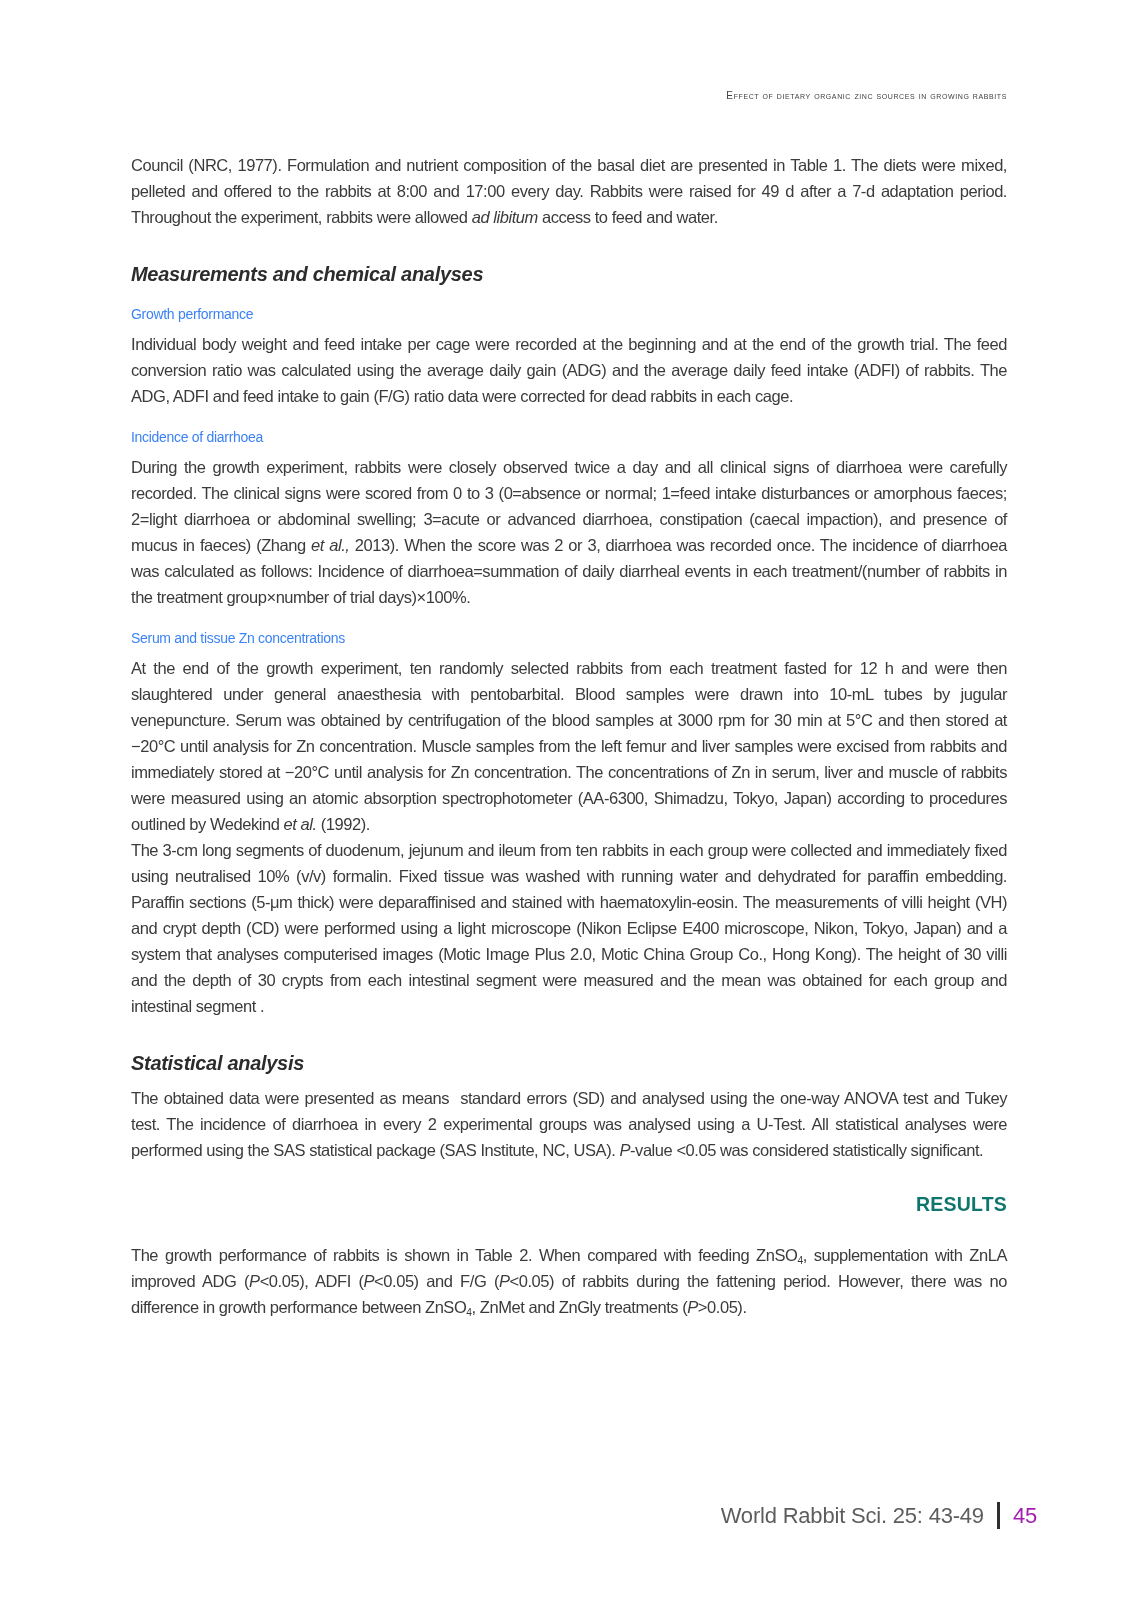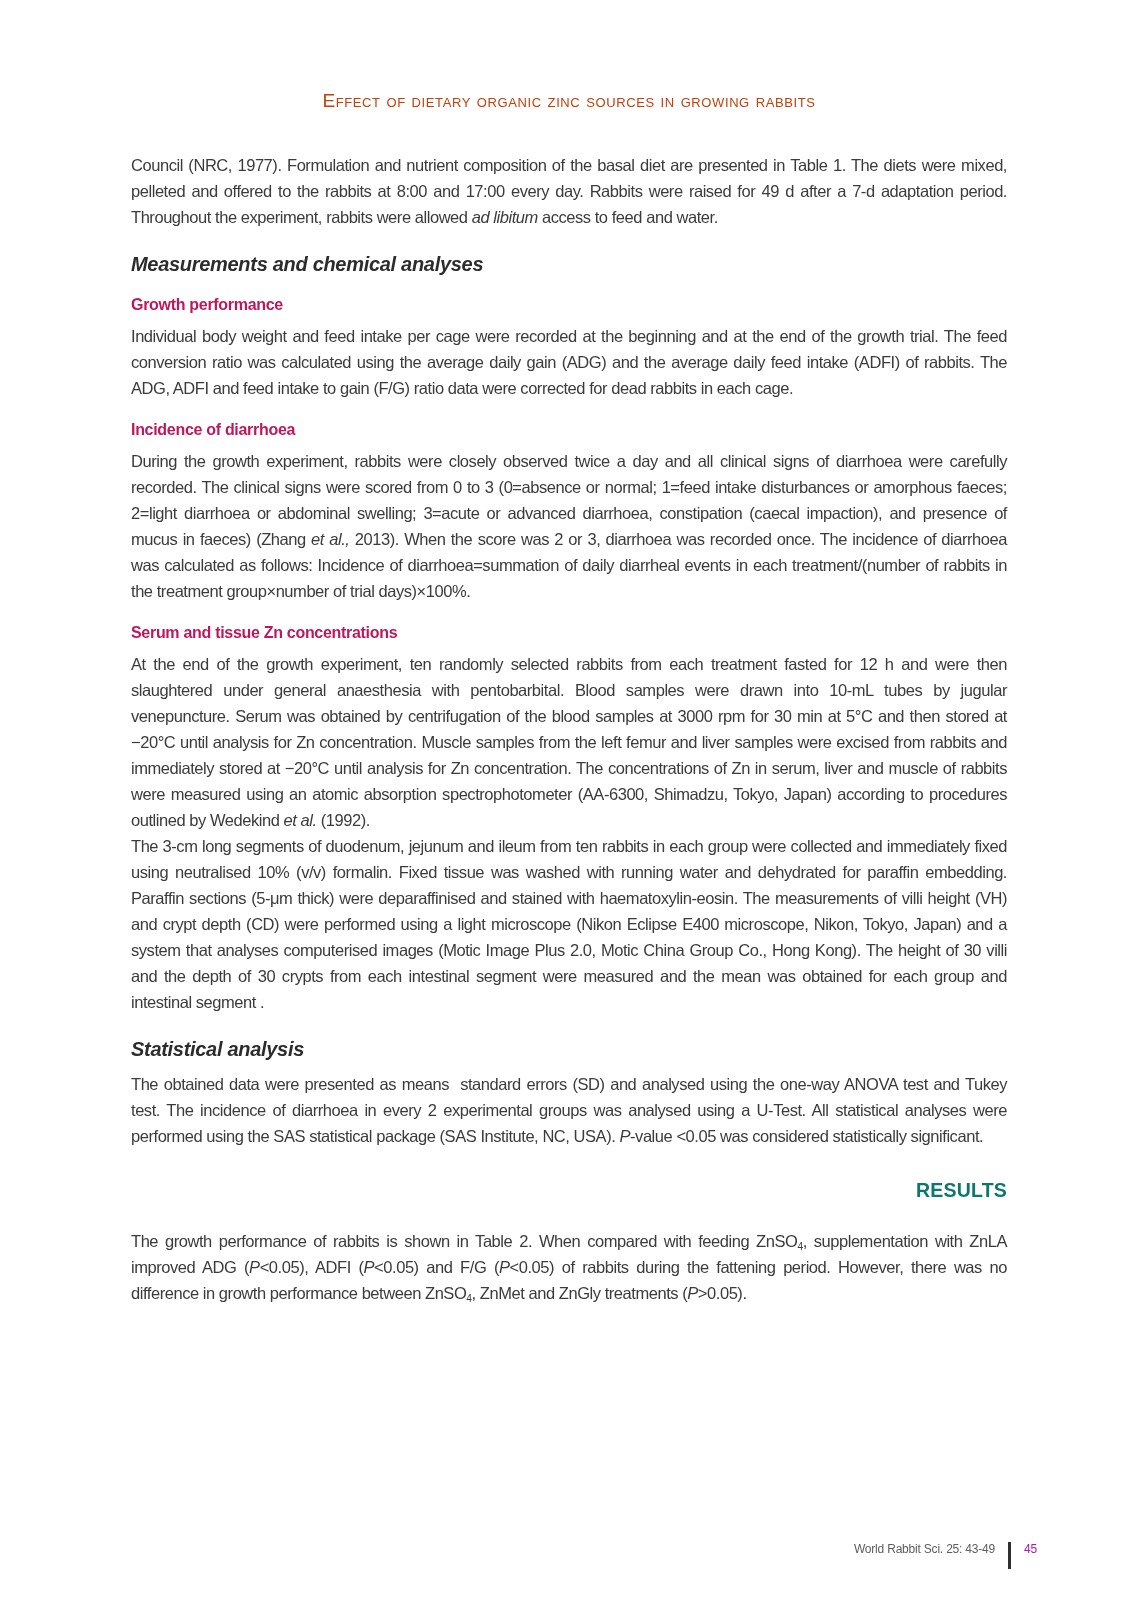--- a/index.html
+++ b/index.html
@@ -10,53 +10,53 @@
     background: #ffffff;
     font-family: "Liberation Sans", "DejaVu Sans", sans-serif;
     color: #3b3b3b;
     overflow: hidden;
   }
   .running-head {
     position: absolute;
     top: 90px;
     left: 131px;
     width: 876px;
-    text-align: center;
+    text-align: right;
     font-variant: small-caps;
-    font-size: 19px;
+    font-size: 10px;
     letter-spacing: 0.6px;
-    color: #c2410c;
+    color: #404040;
   }
   .content {
     position: absolute;
     top: 152px;
     left: 131px;
     width: 876px;
   }
   .content p.para {
     font-size: 16.5px;
     line-height: 26px;
     text-align: justify;
     letter-spacing: -0.45px;
     margin: 0;
     color: #3b3b3b;
   }
   .content h2 {
     font-size: 20px;
     font-weight: bold;
     font-style: italic;
-    margin: 23px 0 10px 0;
+    margin: 33px 0 10px 0;
     color: #2c2c2c;
     letter-spacing: -0.3px;
   }
   .content h3 {
-    font-size: 16px;
-    font-weight: 700;
+    font-size: 14px;
+    font-weight: 400;
     margin: 20px 0 9px 0;
-    color: #be185d;
+    color: #3b82f6;
     letter-spacing: -0.3px;
   }
   .content h2.results {
     text-align: right;
     font-style: normal;
     font-size: 19.5px;
     letter-spacing: 0.2px;
     margin: 30px 0 26px 0;
     color: #0f766e;
   }
@@ -66,24 +66,23 @@
     line-height: 0;
     vertical-align: baseline;
     position: relative;
     top: 0.3em;
   }
   .footer {
     position: absolute;
     top: 1502px;
     right: 96px;
     display: flex;
-    align-items: flex-start;
-    font-size: 12px;
+    align-items: flex-end;
+    font-size: 22px;
     letter-spacing: -0.2px;
-    margin-top: 40px;
   }
   .footer .journal { color: #5d5d5d; }
   .footer .divider {
     width: 3px;
     height: 27px;
     background: #2f2f2f;
     margin: 0 13px;
   }
   .footer .pagenum { color: #a21caf; }
 </style>

